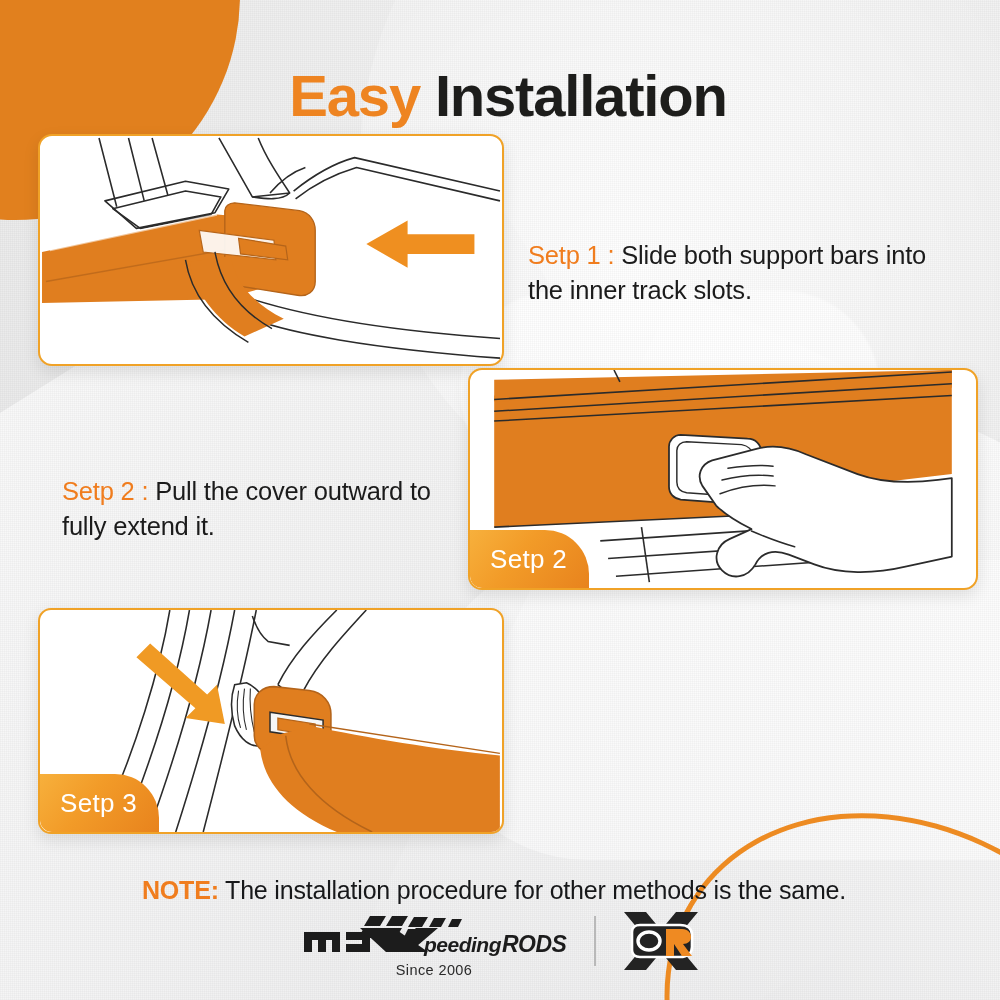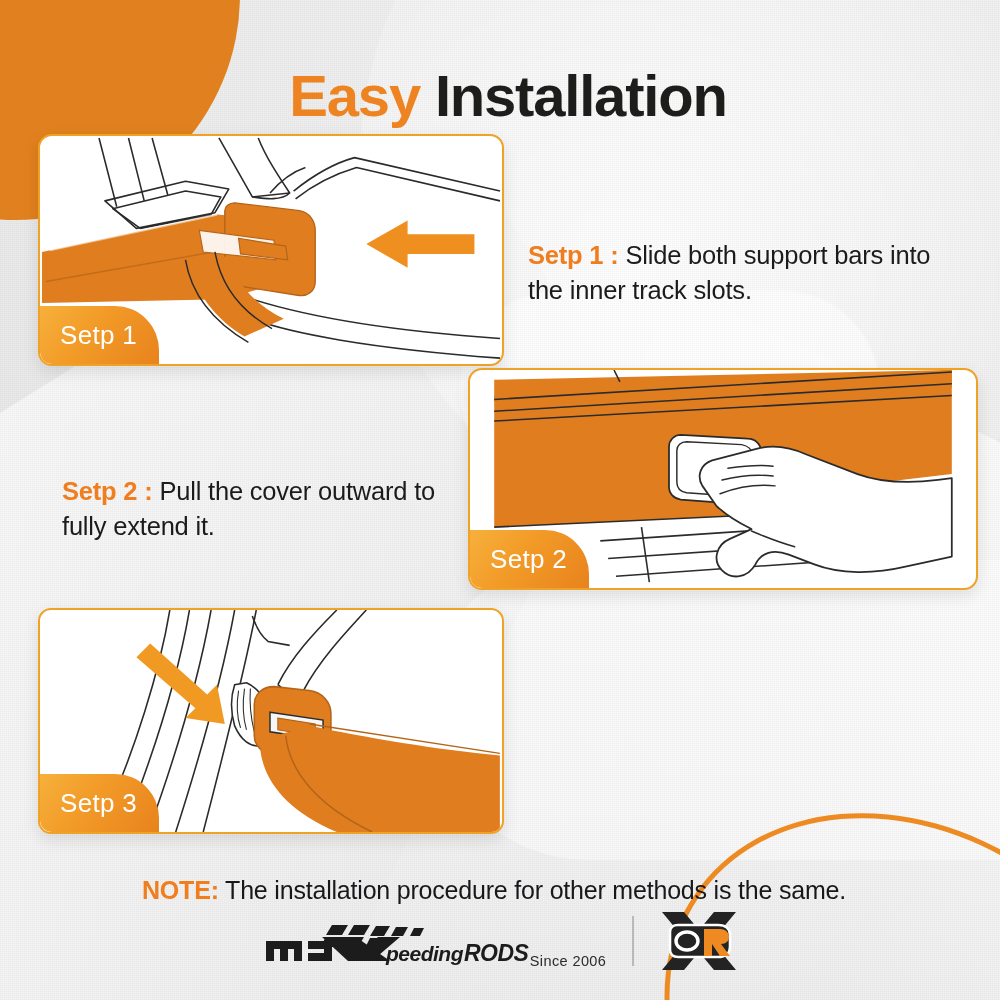--- a/index.html
+++ b/index.html
@@ -143,21 +143,21 @@
   .step-text {
     position: absolute;
     font-size: 25.5px;
     line-height: 1.38;
     color: #1b1b1b;
     font-weight: 500;
     letter-spacing: -.2px;
   }
   .step-text .lead {
     color: #f07d1e;
-    font-weight: 700;
+    font-weight: 400;
   }
   .text-1 { left: 528px; top: 212px; width: 430px; }
   .text-2 { left: 62px;  top: 448px; width: 420px; }
   .text-3 { left: 532px; top: 694px; width: 420px; }
 
   
   .note {
     position: absolute;
     left: 0; right: 12px;
     top: 851px;
@@ -178,22 +178,22 @@
     position: absolute;
     left: 0; right: 0;
     bottom: 18px;
     display: flex;
     align-items: center;
     justify-content: center;
     gap: 26px;
   }
   .brand-block {
     display: flex;
-    flex-direction: row;
-    align-items: flex-end;
+    flex-direction: column;
+    align-items: center;
   }
   .brand-mark { position: relative; }
   .brand-since {
     margin-top: 2px;
     font-size: 14.5px;
     font-weight: 400;
     color: #2b2b2b;
     letter-spacing: .4px;
   }
   .divider {
@@ -251,21 +251,20 @@
       </g>
       <g fill="none" stroke="#2b2b2b" stroke-width="1.5">
         <path d="M146 126 C152 162 176 190 210 210"></path>
         <path d="M176 118 C182 152 202 178 234 196"></path>
       </g>
 
       <g>
         <path d="M372 100 L372 86 L330 110 L372 134 L372 120 L440 120 L440 100 Z" fill="#ef8f20"></path>
       </g>
     </svg>
-    <div class="step-badge">Setp 1</div>
   </div>
 
   <div class="panel panel-2">
     <svg viewBox="0 0 466 222">
 
       <path d="M0 26 L466 0 L466 106 L330 122 L300 146 L0 160 Z" fill="#e07e1f"></path>
       <path d="M0 10 L466 0 L466 18 L0 32 Z" fill="#e07e1f"></path>
       <g fill="none" stroke="#2b2b2b" stroke-width="1.6">
         <path d="M0 30 L466 2"></path>
         <path d="M0 42 L466 14"></path>

